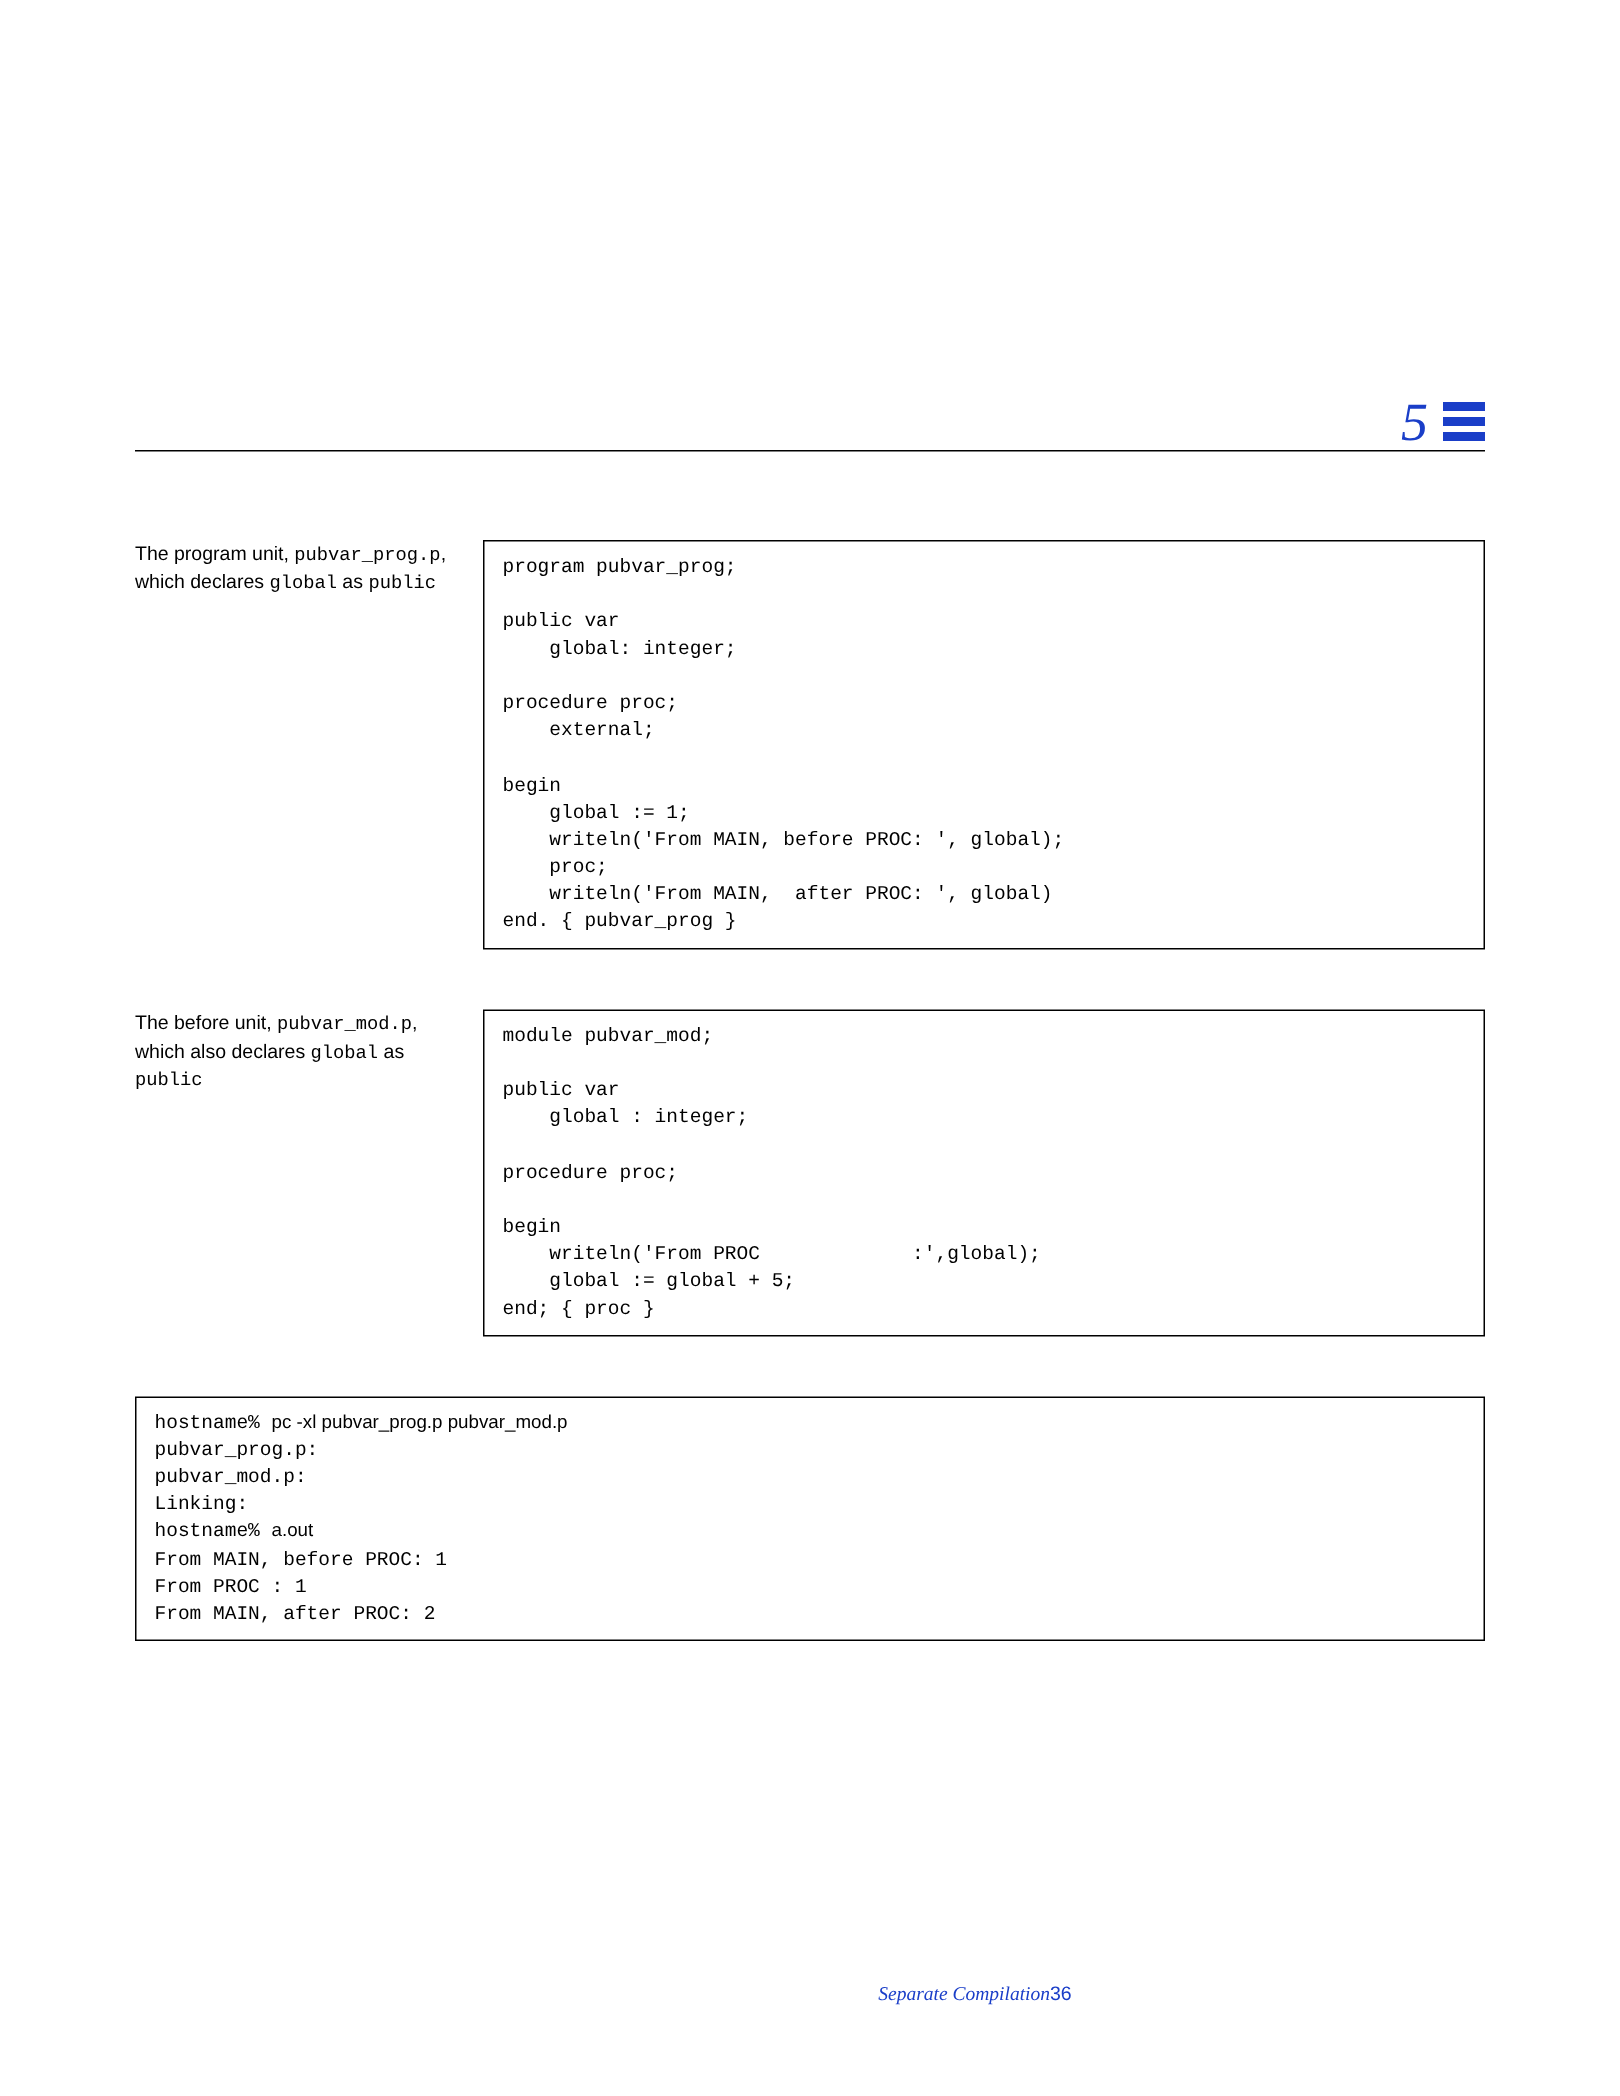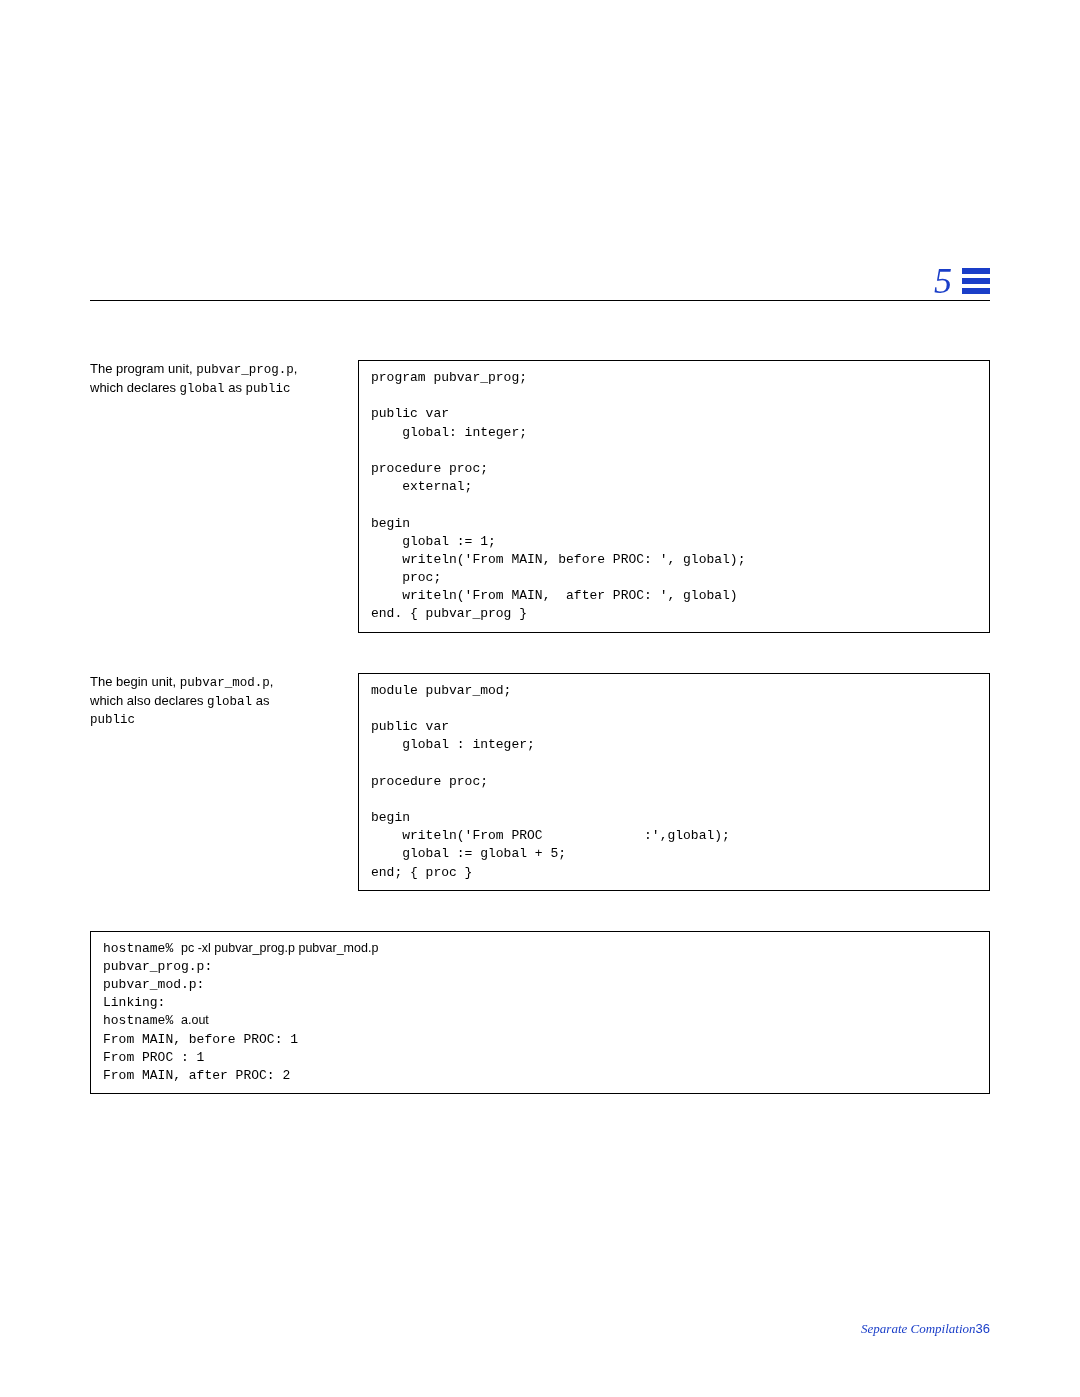--- a/index.html
+++ b/index.html
@@ -52,21 +52,20 @@
     right: 90px;
     border-top: 1px solid #000;
   }
   .content {
     margin-top: 100px;
   }
   .block {
     display: flex;
     margin-bottom: 40px;
     align-items: flex-start;
-    gap: 36px;
   }
   .desc {
     width: 220px;
     flex-shrink: 0;
     padding-right: 12px;
     font-family: "Helvetica Neue", Helvetica, Arial, sans-serif;
     font-size: 13px;
     line-height: 1.35;
   }
   .desc .mono {
@@ -86,21 +85,21 @@
     font-family: "Helvetica Neue", Helvetica, Arial, sans-serif;
     font-size: 12.5px;
     text-align: right;
   }
   .footer {
     position: absolute;
     bottom: 60px;
     left: 90px;
     right: 90px;
     display: flex;
-    justify-content: flex-end;
+    justify-content: center;
     font-size: 13px;
   }
   .footer-title {
     font-family: "Times New Roman", Times, serif;
     font-style: italic;
     color: #1a3ec8;
     margin-left: 220px;
   }
   .footer-page {
     color: #1a3ec8;
@@ -136,21 +135,21 @@
 
 begin
     global := 1;
     writeln('From MAIN, before PROC: ', global);
     proc;
     writeln('From MAIN,  after PROC: ', global)
 end. { pubvar_prog }</div>
     </div>
 
     <div class="block">
-      <div class="desc" id="desc-1"><span>The begin unit, </span><span class="mono">pubvar_mod.p</span><span>, which also declares </span><span class="mono">global</span><span> as </span><span class="mono">public</span></div>
+      <div class="desc" id="desc-1"><span>The before unit, </span><span class="mono">pubvar_mod.p</span><span>, which also declares </span><span class="mono">global</span><span> as </span><span class="mono">public</span></div>
       <div class="codebox" id="code-1">module pubvar_mod;
 
 public var
     global : integer;
 
 procedure proc;
 
 begin
     writeln('From PROC             :',global);
     global := global + 5;

